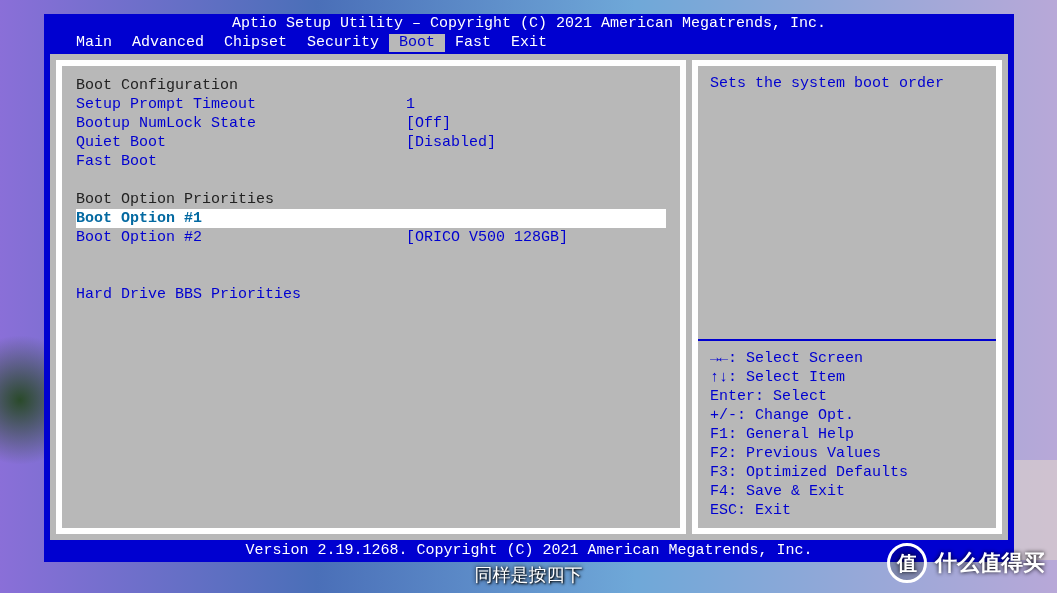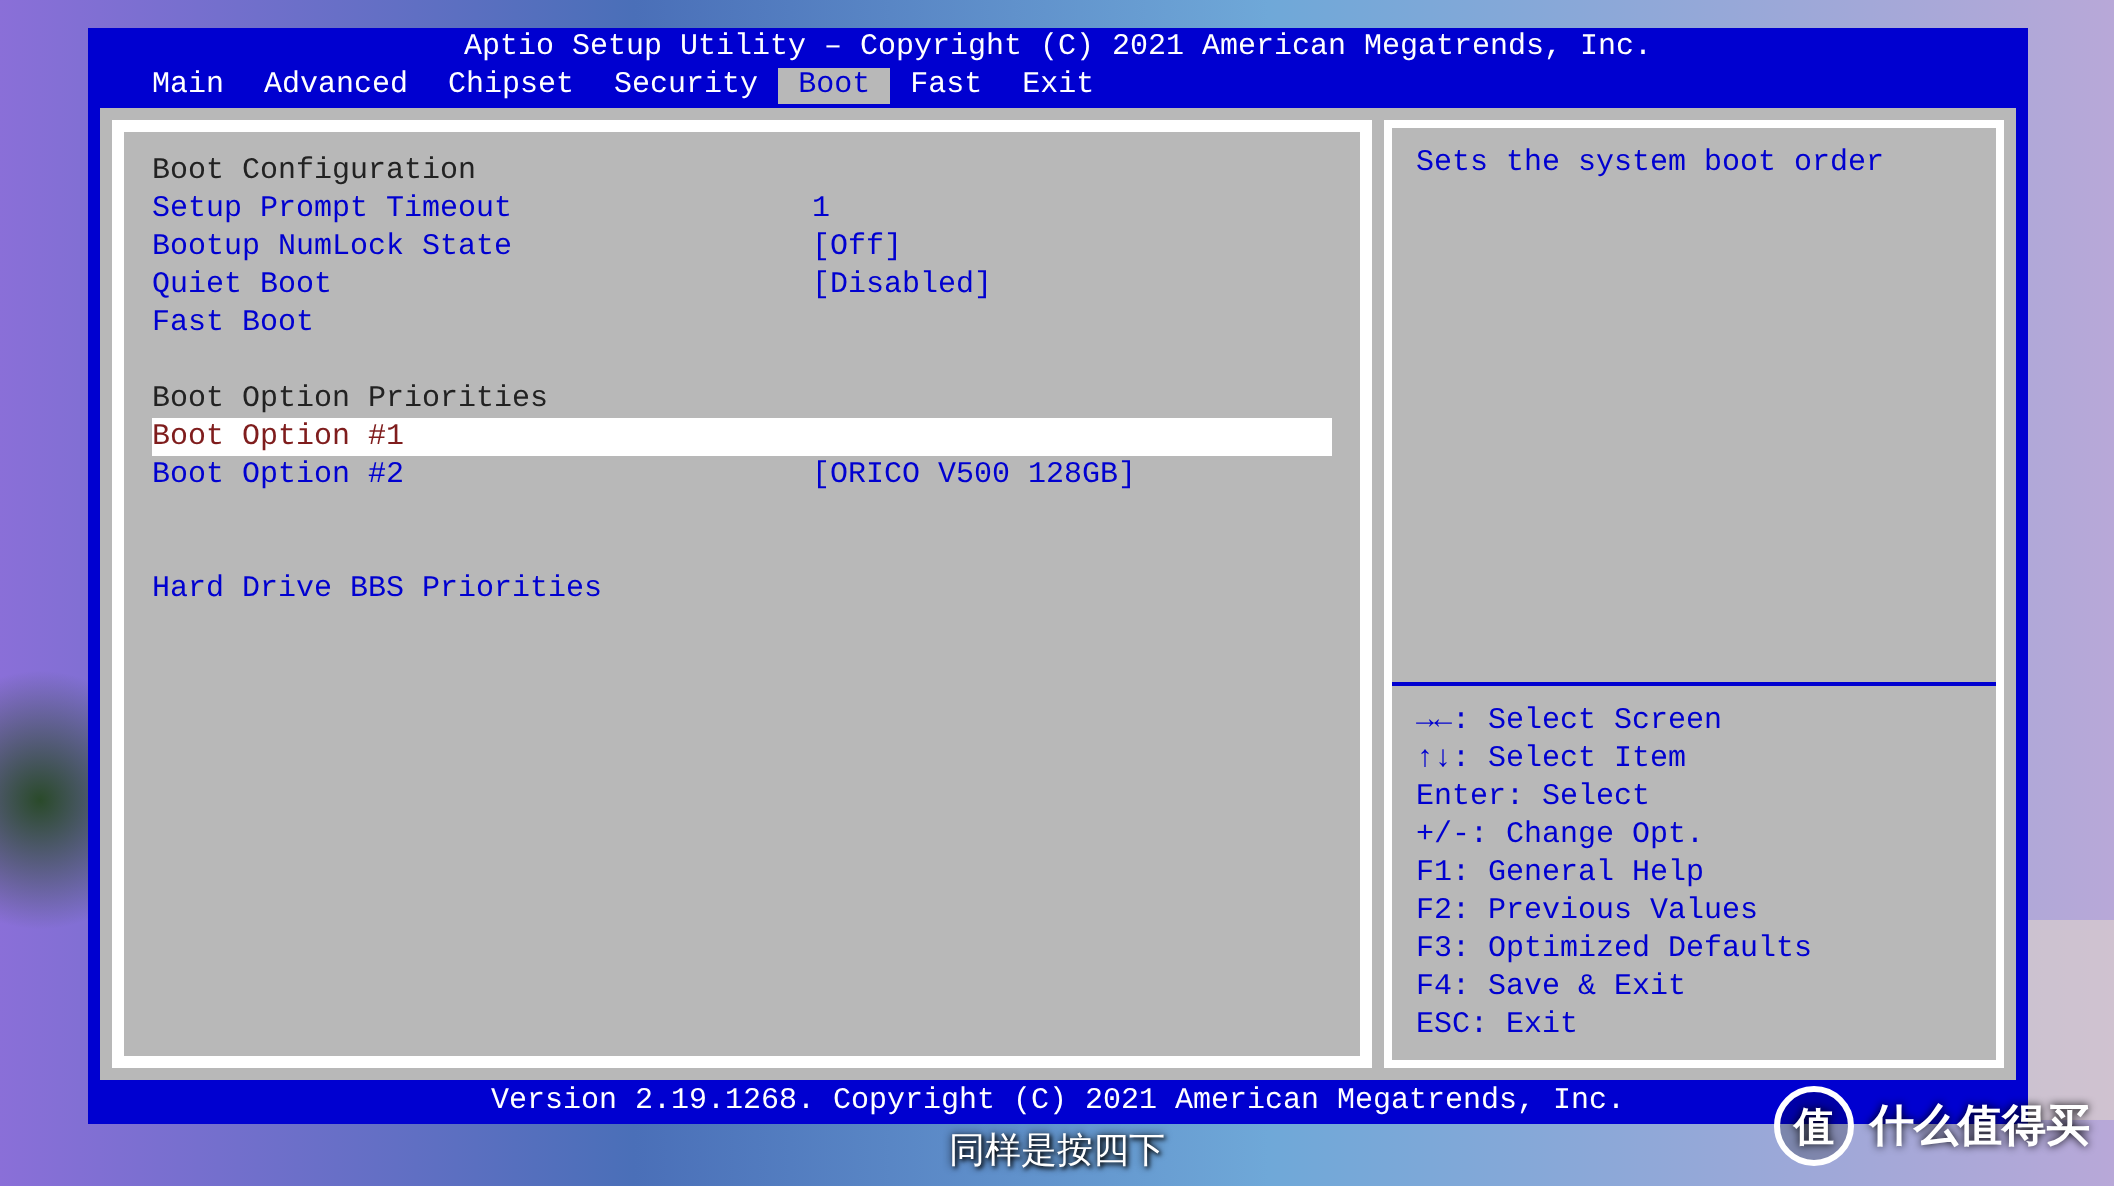--- a/index.html
+++ b/index.html
@@ -58,21 +58,21 @@
     border: 6px solid #ffffff;
     padding: 10px 14px;
     color: #0000d0;
     display: flex;
     flex-direction: column;
     gap: 0;
     line-height: 19px;
   }
   .right-panel {
     width: 310px;
-    border: 4px solid #ffffff;
+    border: 6px solid #ffffff;
     margin-left: 6px;
     color: #0000d0;
     display: flex;
     flex-direction: column;
     line-height: 19px;
   }
   .help-top {
     padding: 8px 12px;
     flex: 1;
   }
@@ -82,21 +82,21 @@
   }
   .help-bottom {
     padding: 8px 12px;
   }
   .row {
     display: flex;
   }
   .lbl { flex: 0 0 330px; }
   .val { flex: 1; }
   .header-row { color: #222; }
-  .selected-row { background: #fff; color: #7f1d1d; }
+  .selected-row { background: #fff; color: #0369a1; font-weight: bold; }
   .footer-bar {
     color: #fff;
     text-align: center;
     padding: 2px 0;
     height: 22px;
     line-height: 18px;
   }
   .caption-overlay {
     position: absolute;
     bottom: 6px;

